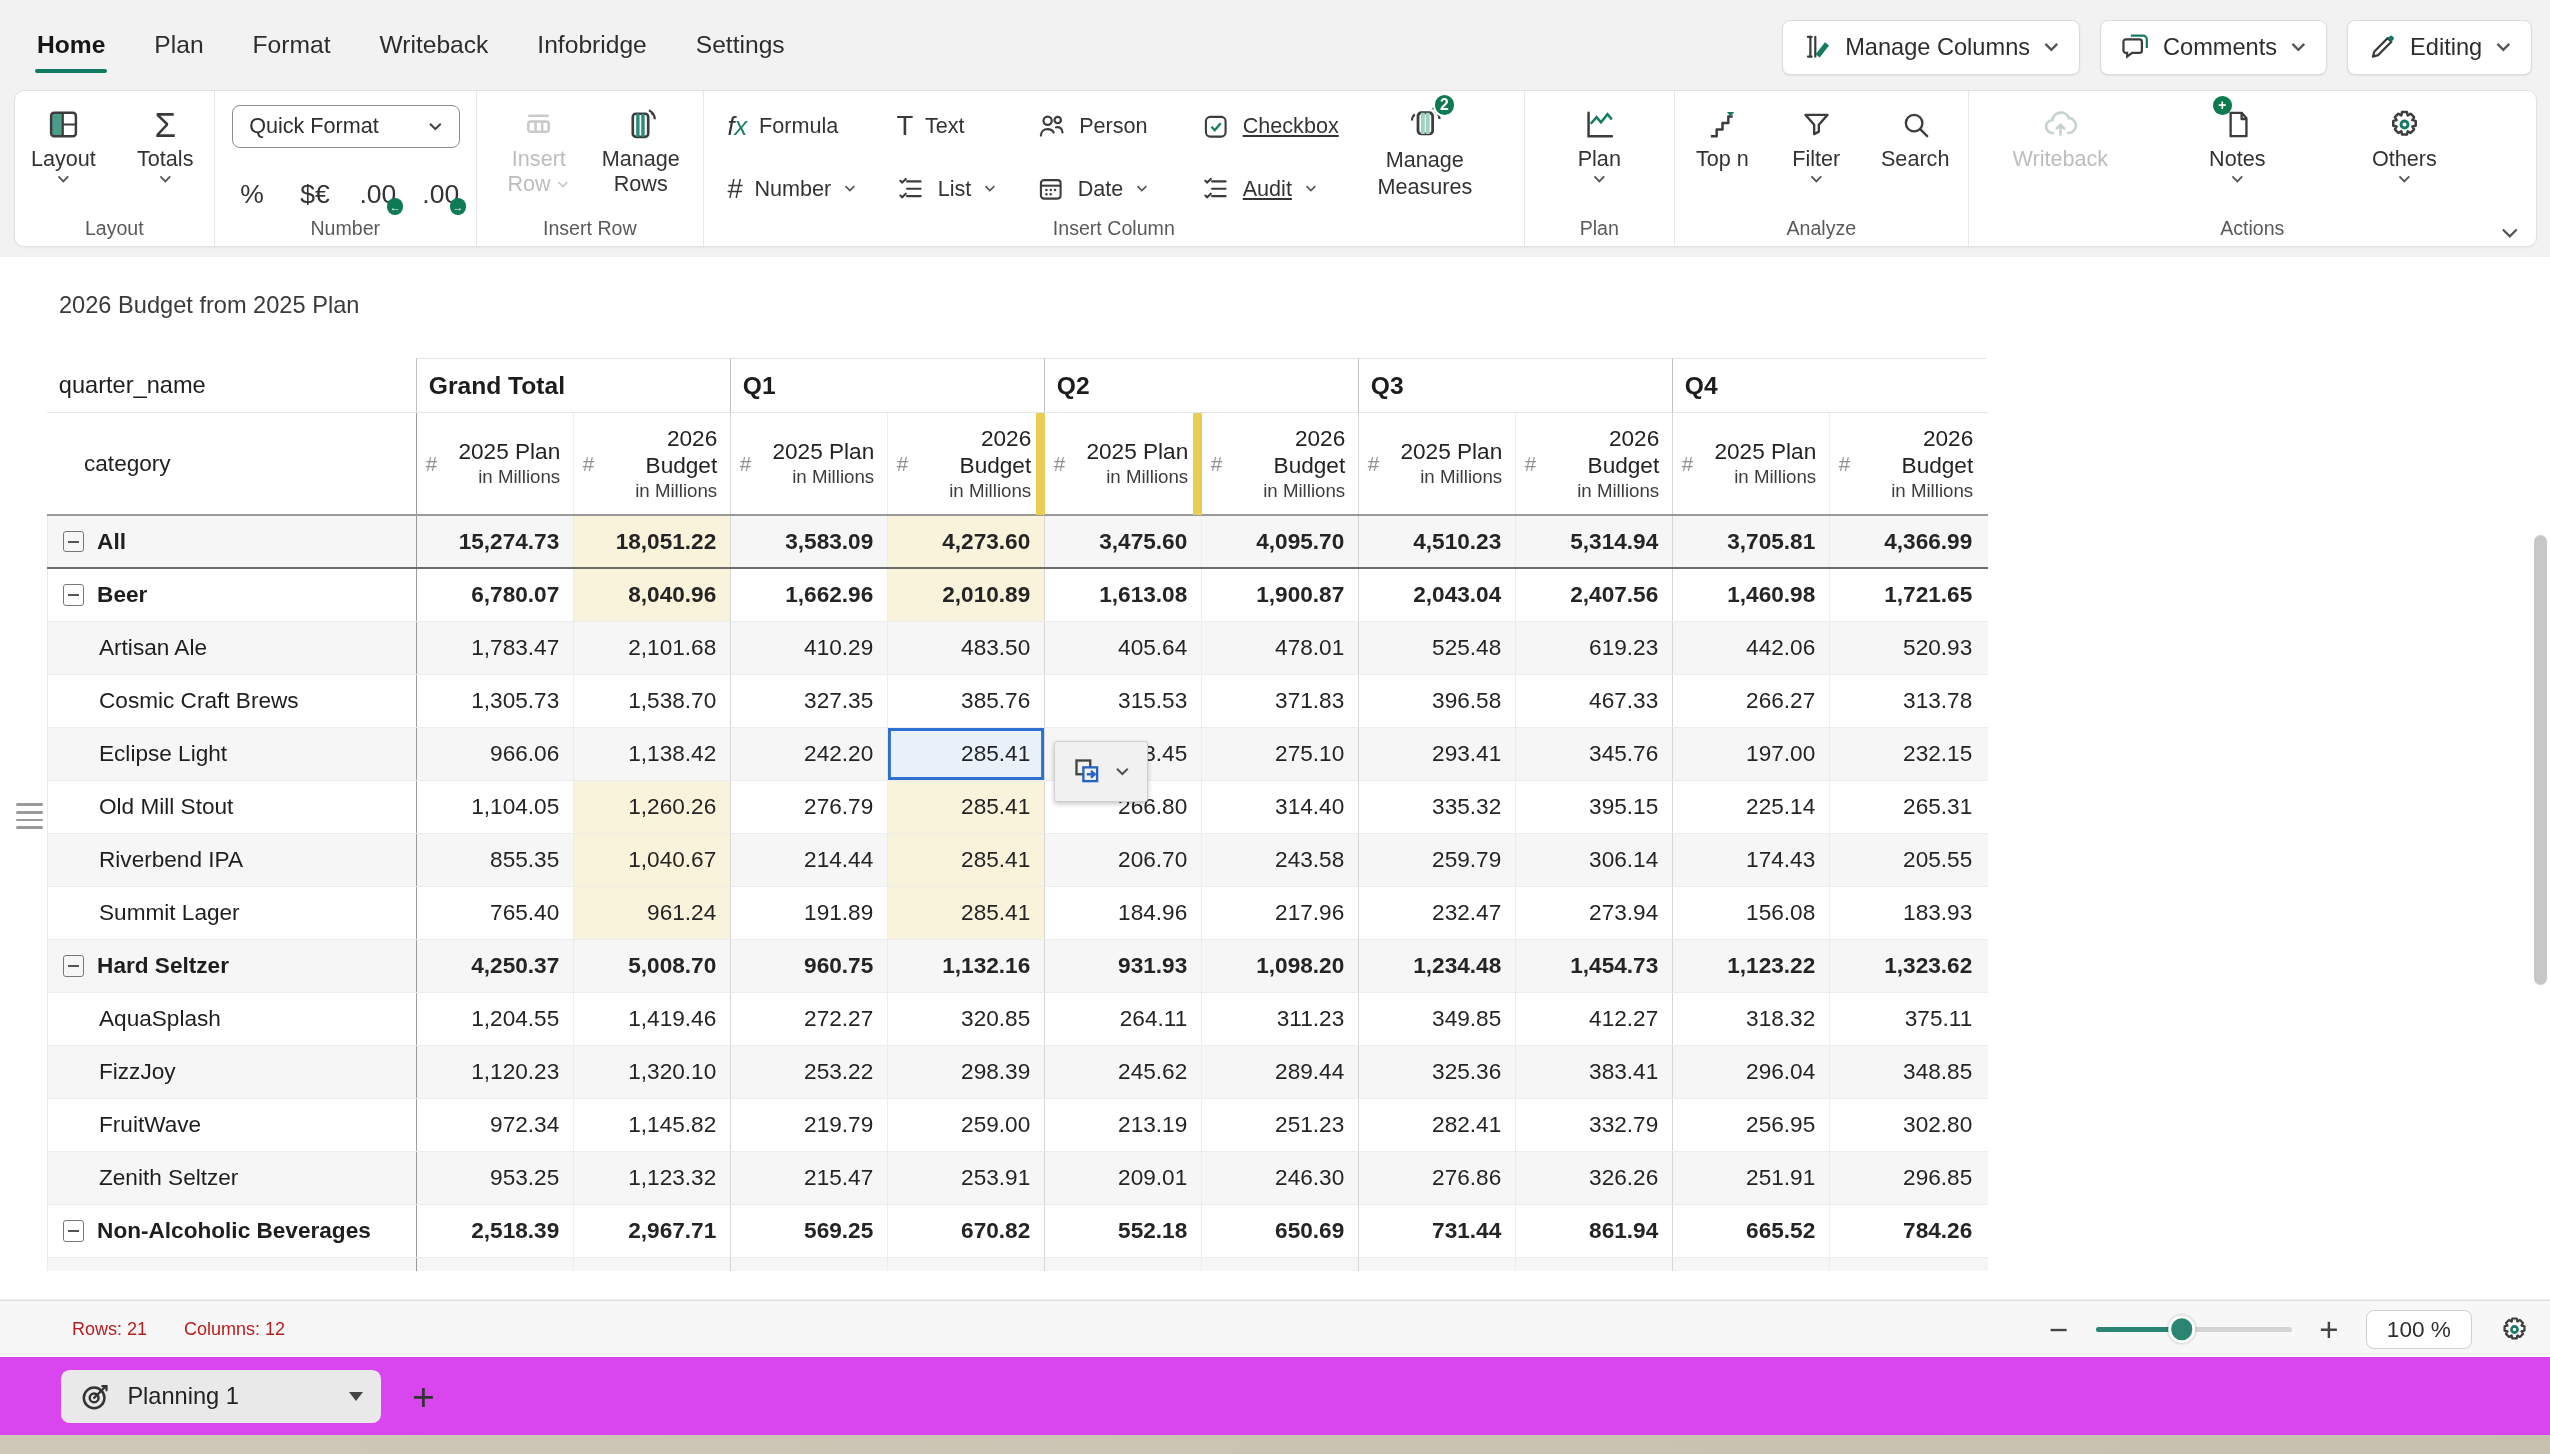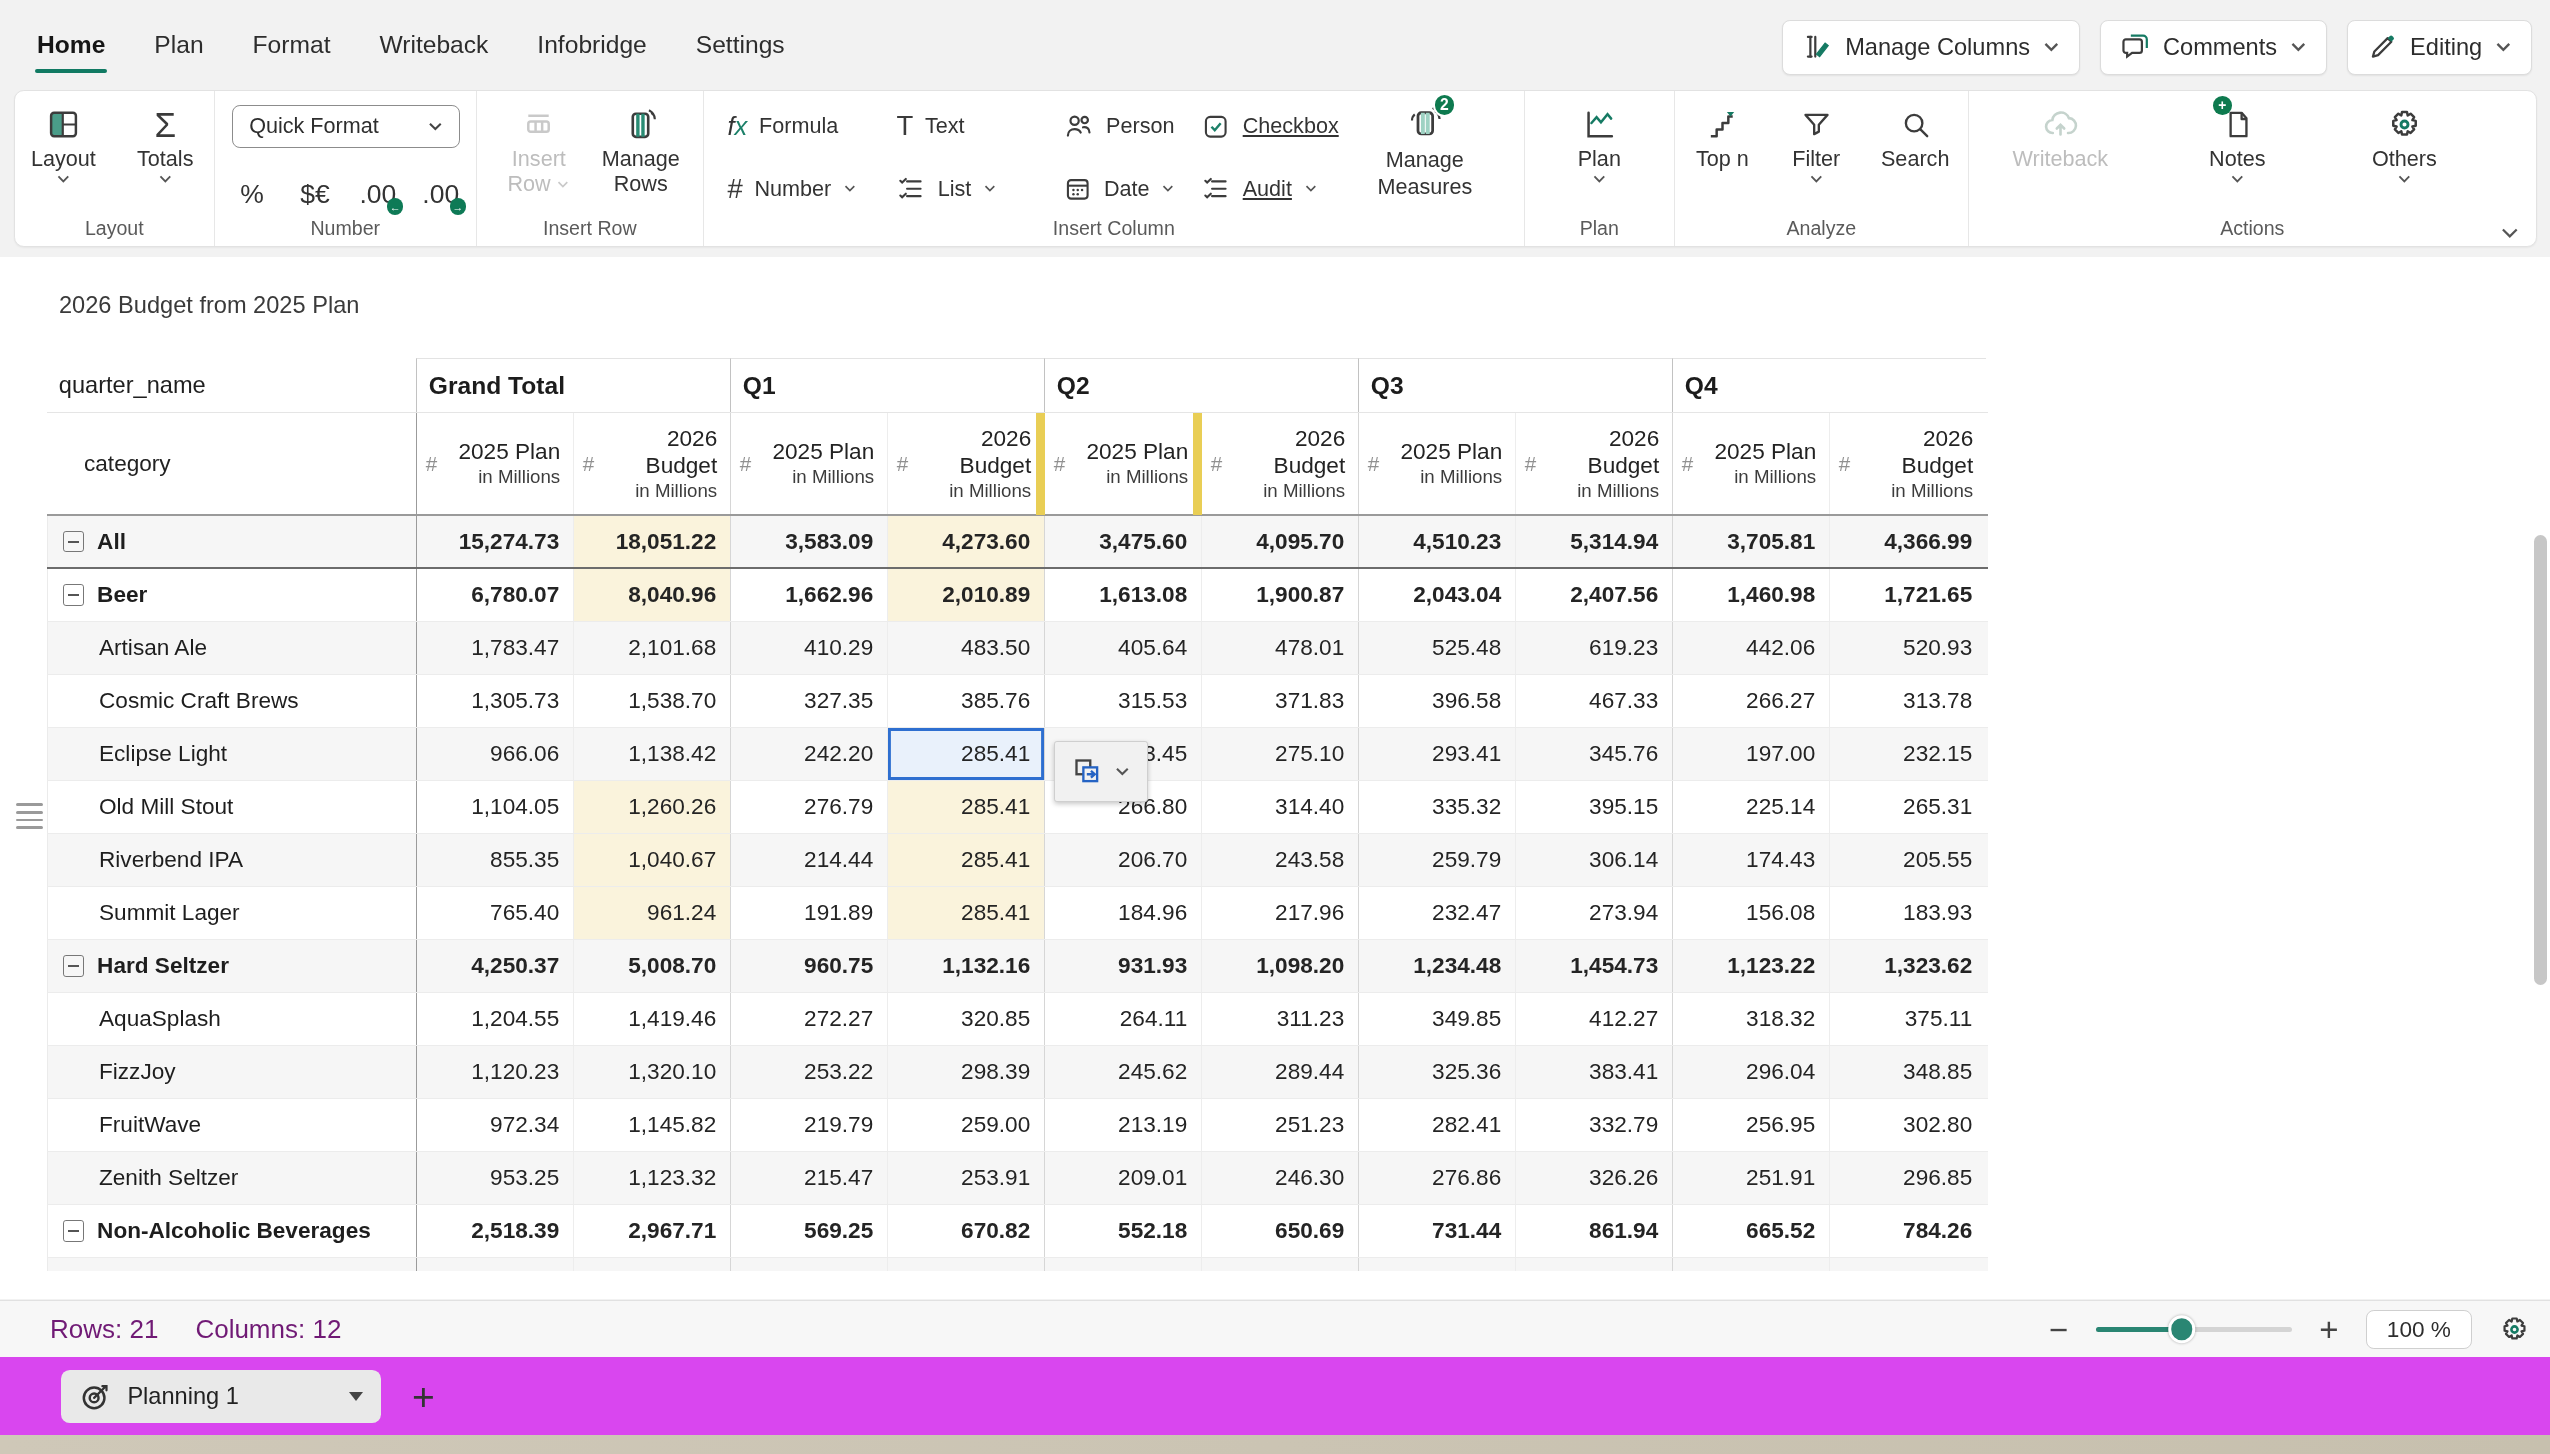--- a/index.html
+++ b/index.html
@@ -29,21 +29,21 @@
   .bigbtn.disabled .lbl { color:#bdbdbd; }
   .sigma { font-size:35px; color:#3a3a3a; line-height:1; }
   .chev { margin-top:2.9px; }
   .qformat { position:absolute; left:17.7px; top:13.8px; width:228px; height:43px; border:1px solid #8c8c8c; border-radius:7.9px; background:#fff; display:flex; align-items:center; justify-content:space-between; padding:0 15.7px; font-size:21.6px; color:#2e2e2e; cursor:pointer;gap:10px; }
   .numtools { position:absolute; left:9.8px; top:81px; display:flex; gap:7.9px; }
   .numtool { width:55px; height:45px; display:flex; align-items:center; justify-content:center; font-size:26.5px; color:#333; position:relative; cursor:pointer; border-radius:5.9px; }
   .decbadge { position:absolute; right:2px; bottom:2px; width:16.7px; height:16.7px; border-radius:50%; background:#0e7a56; color:#fff; font-size:10.8px; display:flex; align-items:center; justify-content:center; }
   .cmpct-rows { position:absolute; left:23.6px; top:13.8px; }
   .cmpct-row { display:flex; align-items:center; height:43px; margin-bottom:19.6px; }
   .cmpct { display:flex; align-items:center; gap:11.8px; font-size:21.6px; color:#333; cursor:pointer; }
-  .w1{width:169px;} .w2{width:140px;} .w3{width:165px;justify-content:center;} .w4{width:196px;text-decoration:underline;}
+  .w1{width:169px;} .w2{width:140px;} .w3{width:165px;} .w4{width:196px;text-decoration:underline;}
   .mm-block { position:absolute; right:33px; top:7.9px; width:132px; display:flex; flex-direction:column; align-items:center; cursor:pointer; }
   .mm-icn { position:relative; height:47px; display:flex; align-items:center; }
   .badge2 { position:absolute; top:-5.9px; right:-11.8px; width:23.6px; height:23.6px; border-radius:50%; background:#0e7a4f; color:#fff; font-size:15.7px; font-weight:700; display:flex; align-items:center; justify-content:center; border:2px solid #fff; }
   .badgeplus { position:absolute; top:-6.9px; left:-7.9px; width:18.7px; height:18.7px; border-radius:50%; background:#0e7a4f; color:#fff; font-size:13.8px; font-weight:700; display:flex; align-items:center; justify-content:center; }
   .lbl2 { font-size:21.6px; color:#333; text-align:center; line-height:1.15; margin-top:2px; }
   .ribbon-collapse { position:absolute; right:15.7px; bottom:5.9px; cursor:pointer; }
 
   
   .content { position:absolute; left:0; top:257px; width:100%; height:1042px; background:#fff; }
   .sheet-title { position:absolute; left:59px; top:35px; font-size:23.6px; color:#3a3a3a; }
@@ -75,21 +75,21 @@
   .vcell.gb { border-left-color:#d6d6d6; }
   .vcell.first { border-left-color:#9b9b9b; }
   .trow.group .vcell { font-weight:700; }
   .vcell.chg { background:#faf3dc; }
   .vcell.sel { background:#e9f1fb; box-shadow:inset 0 0 0 2.9px #2e6fd0; z-index:2; }
   .partial { height:12.8px; overflow:hidden; border-bottom:none; }
   .paste-popup { position:absolute; left:1007px; top:383px; width:94px; height:61px; background:#f1f1f1; border:1px solid #cfcfcf; border-radius:2.9px; box-shadow:0 2px 4.9px rgba(0,0,0,.22); display:flex; align-items:center; justify-content:center; gap:9.8px; z-index:5; cursor:pointer; }
 
   
   .statusbar { position:absolute; left:0; top:1300px; width:100%; height:57px; background:#f7f7f7; border-top:1px solid #e1e1e1; display:flex; align-items:center; }
-  .status-left { display:flex; gap:37px; padding-left:50px; font-size:26px; color:#701a75; }
+  .status-left { display:flex; gap:37px; padding-left:72px; font-size:18px; color:#b91c1c; }
   .zoomctl { position:absolute; right:19.6px; top:0; height:57px; display:flex; align-items:center; gap:27.5px; }
   .zminus,.zplus { font-size:33px; color:#444; line-height:1; cursor:pointer; }
   .ztrack { position:relative; width:196px; height:5.9px; background:#d4d4d4; border-radius:2.9px; cursor:pointer; }
   .zfill { position:absolute; left:0; top:0; height:5.9px; width:44%; background:#2a8673; border-radius:2.9px; }
   .zthumb { position:absolute; left:44%; top:50%; width:27.5px; height:27.5px; border-radius:50%; background:#2a8673; border:3.9px solid #fff; box-shadow:0 0 2.9px rgba(0,0,0,.3); transform:translate(-50%,-50%); cursor:pointer; }
   .zbox { width:106px; height:39px; background:#fff; border:1px solid #cfcfcf; border-radius:7.9px; display:flex; align-items:center; justify-content:center; font-size:22.6px; color:#2e2e2e; cursor:text; }
   .tabbar { position:absolute; left:0; top:1357px; width:100%; height:79px; background:#d946ef; display:flex; align-items:center; }
   .tab-pill { margin-left:61px; width:320px; height:53px; background:#e9e9e9; border-radius:8.8px; display:flex; align-items:center; padding:0 17.7px; cursor:pointer; }
   .tab-pill .tname { font-size:23.6px; color:#222; margin-left:15.7px; }
   .tab-pill .tri { margin-left:auto; width:0; height:0; border-left:7.9px solid transparent; border-right:7.9px solid transparent; border-top:9.8px solid #444; }

